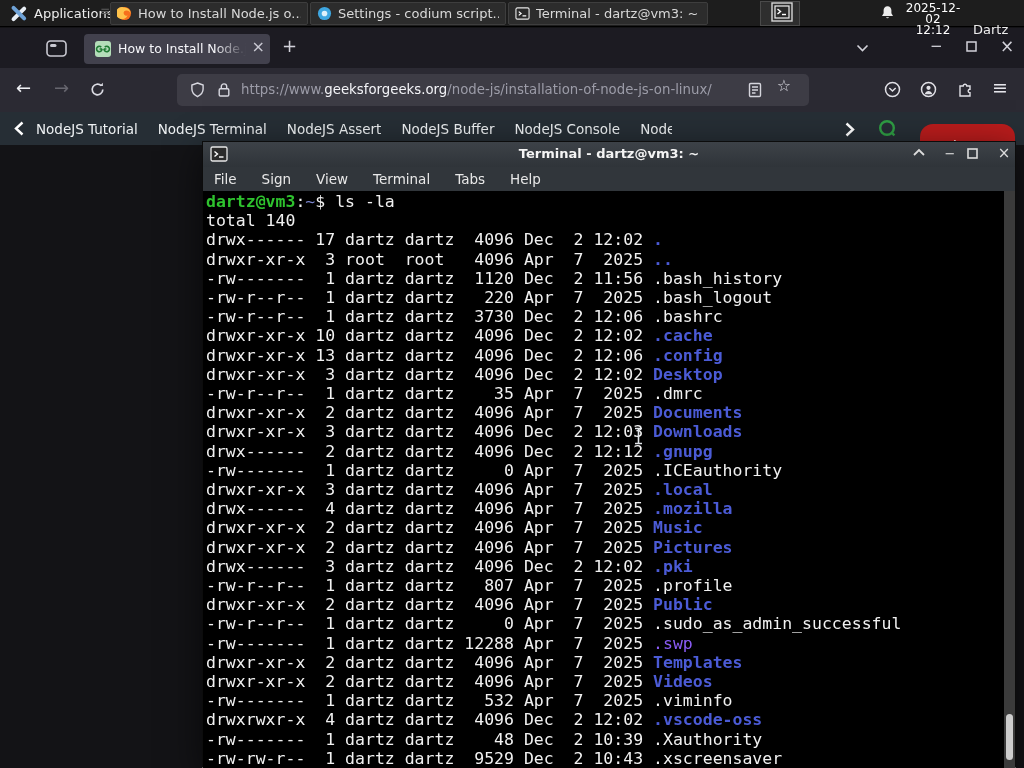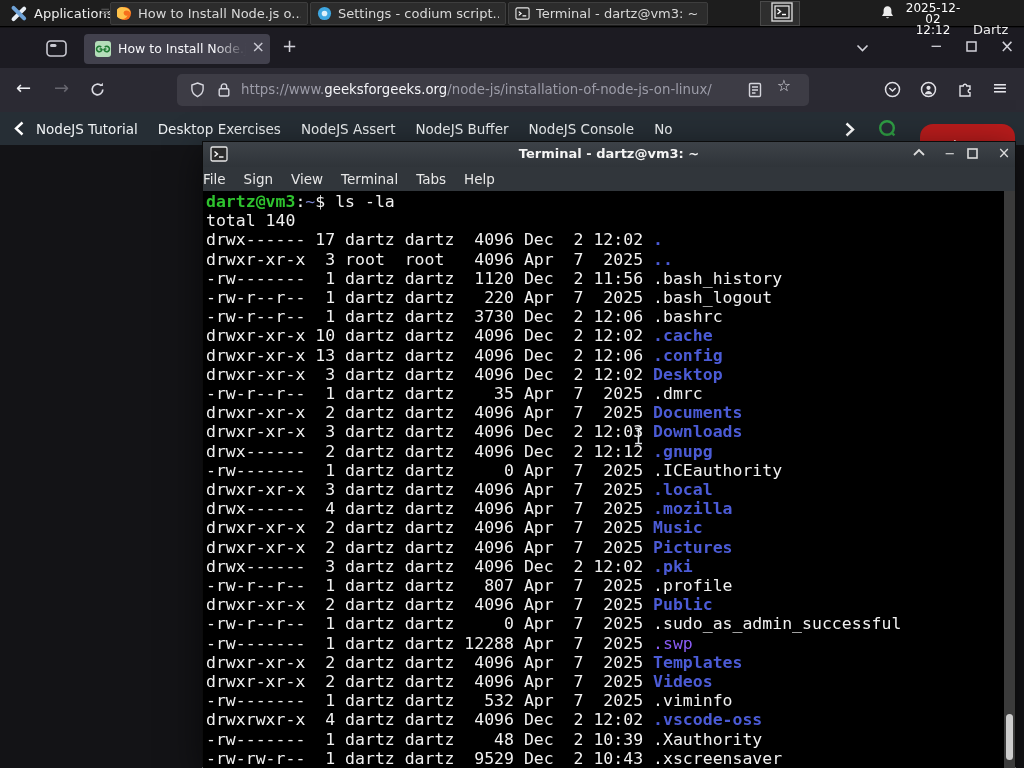--- a/index.html
+++ b/index.html
@@ -64,21 +64,21 @@
   
   #term { position:absolute; left:202px; top:141px; width:814px; height:627px;
     border:1px solid #0c0c0c; border-bottom:1px solid #a8a8a8; z-index:20;
     box-shadow:0 10px 34px rgba(0,0,0,.6); }
   #term-titlebar { position:absolute; left:0; top:0; width:100%; height:25px;
     background:linear-gradient(#3d4248,#2f3439); }
   #term-title { position:absolute; left:0; width:100%; text-align:center; top:4px;
     color:#f4f4f4; font-size:13px; font-weight:bold; }
   .tbtn { position:absolute; top:4px; width:20px; text-align:center; color:#dcdcdc; font-size:13px; }
   #term-menubar { position:absolute; left:0; top:25px; width:100%; height:24px;
-    background:#31363b; display:flex; align-items:center; gap:18px; }
+    background:#31363b; display:flex; align-items:center; gap:25px; padding-left:11px; }
   .menu-item { color:#e8e8e8; font-size:13.5px; }
   #term-content { position:absolute; left:0; top:49px; width:100%; height:577px;
     background:#000; overflow:hidden; }
   #term-lines { padding:1px 0 0 3px; font-family:"DejaVu Sans Mono", monospace;
     font-size:16.5px; line-height:19.2px; color:#f1f1f1; white-space:pre; }
   .c-user { color:#2ec22e; font-weight:bold; }
   .c-path { color:#7b86cf; }
   .c-dir  { color:#4b5bd6; font-weight:bold; }
   .c-dim  { color:#8b5cf6; }
   #term-scrollbar { position:absolute; right:0; top:0; width:11px; height:100%; background:#3b3b3b; }
@@ -239,21 +239,21 @@
 </div>
 
 <div id="navbar">
   <span class="abs" style="left:14px;top:9px;">
     <svg width="10" height="15" viewBox="0 0 10 15">
         <path d="M8.5 1.5L2 7.5l6.5 6" fill="none" stroke="#fff" stroke-width="2.4"></path>
       </svg>
   </span>
   <div id="nav-items">
       <span class="nav-item">NodeJS Tutorial</span>
-      <span class="nav-item">Desktop Exercises</span>
+      <span class="nav-item">NodeJS Terminal</span>
       <span class="nav-item">NodeJS Assert</span>
       <span class="nav-item">NodeJS Buffer</span>
       <span class="nav-item">NodeJS Console</span>
       <span class="nav-item">NodeJS Crypto</span>
     </div>
   <span class="abs" style="left:845px;top:10px;">
     <svg width="10" height="15" viewBox="0 0 10 15">
         <path d="M1.5 1.5L8 7.5l-6.5 6" fill="none" stroke="#fff" stroke-width="2.4"></path>
       </svg>
   </span>

